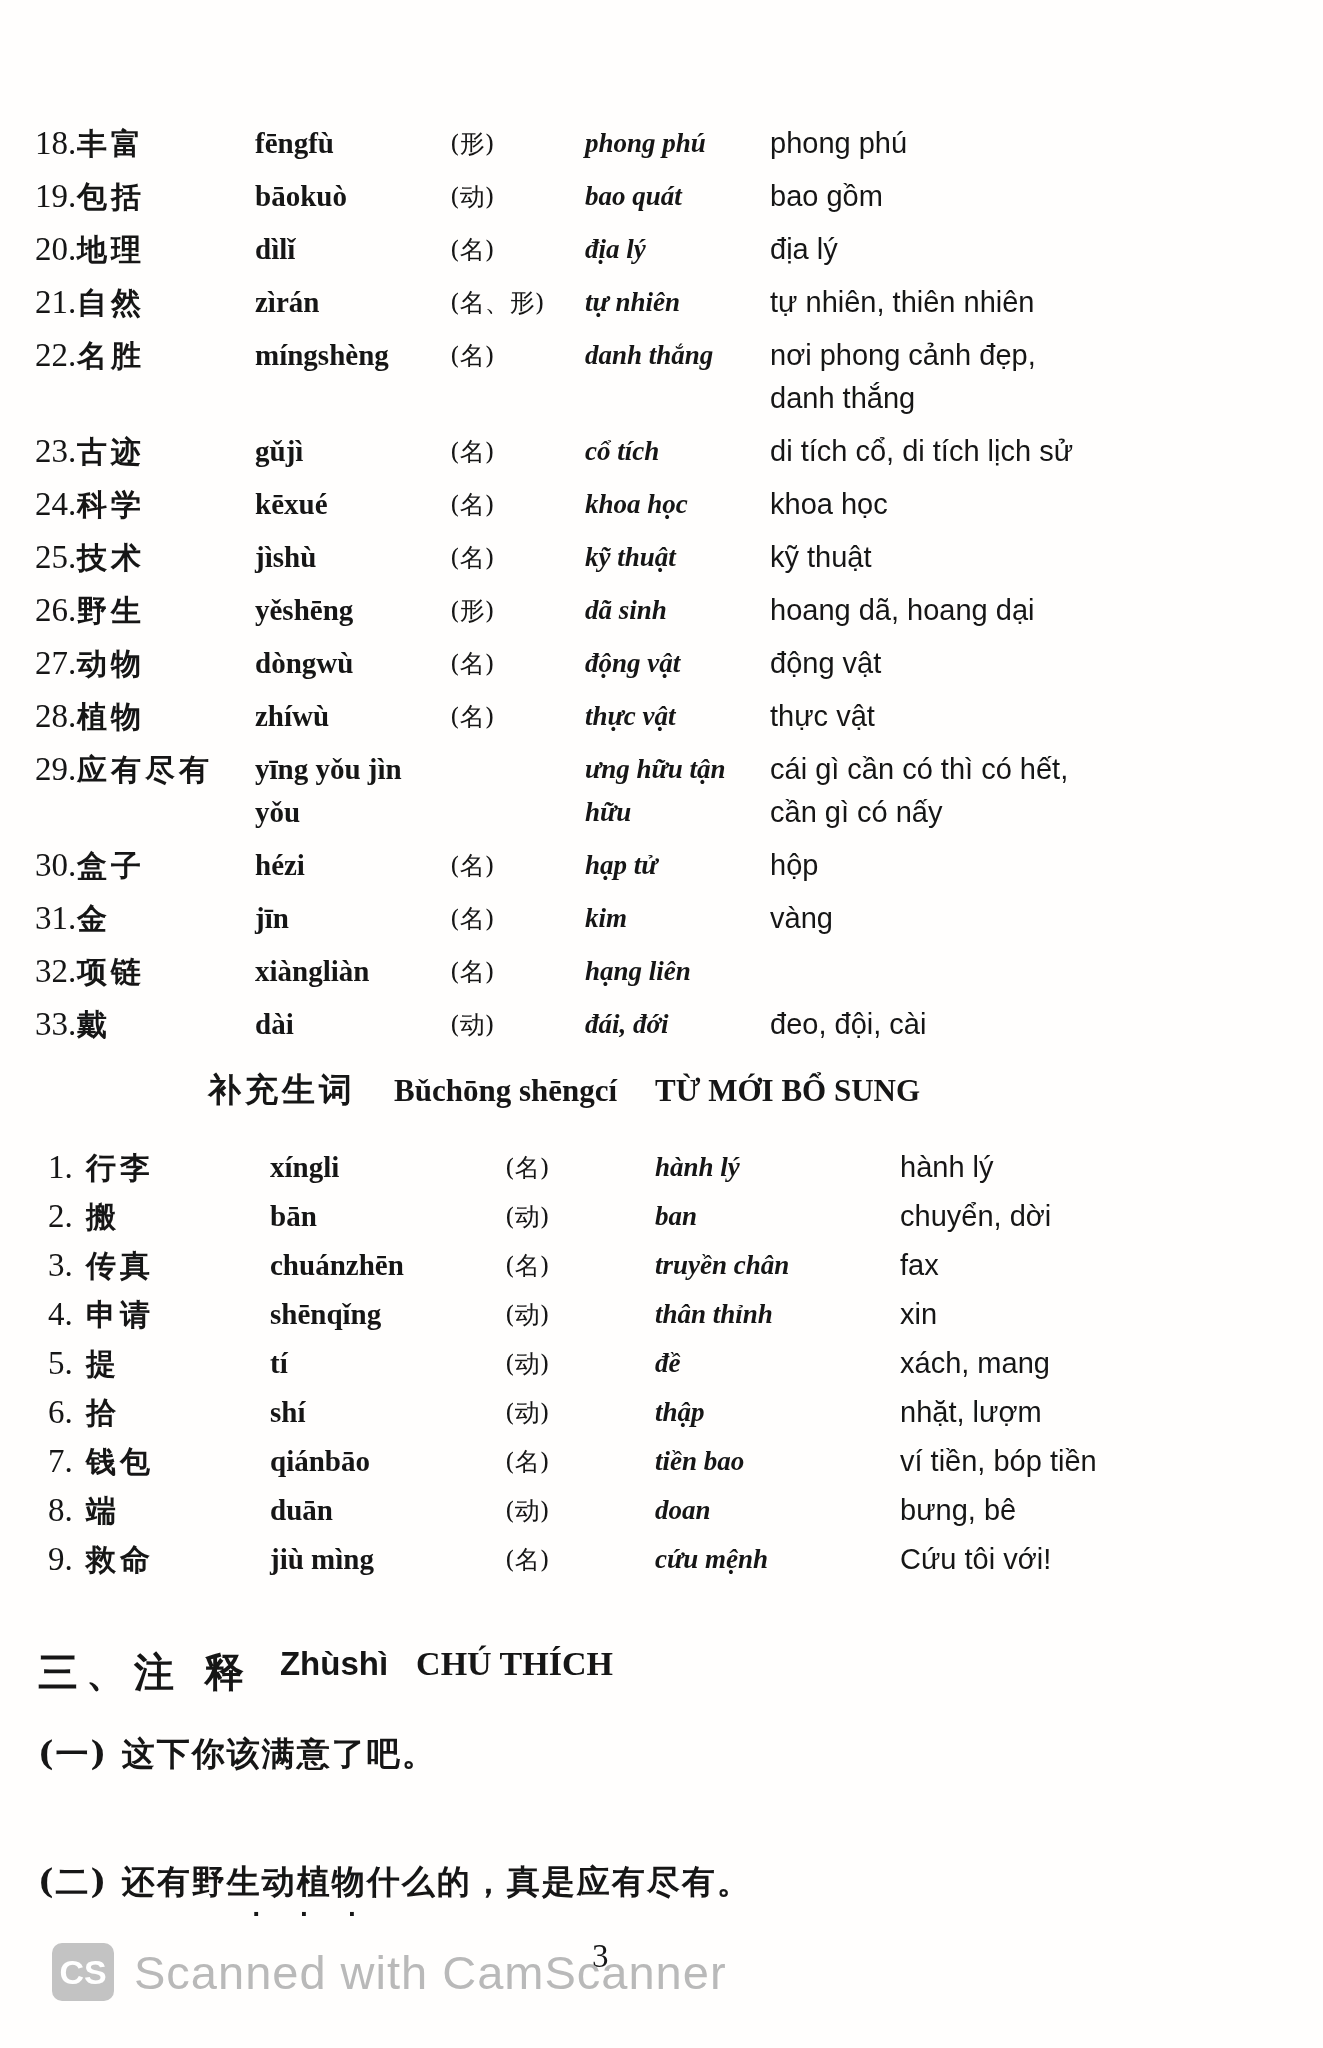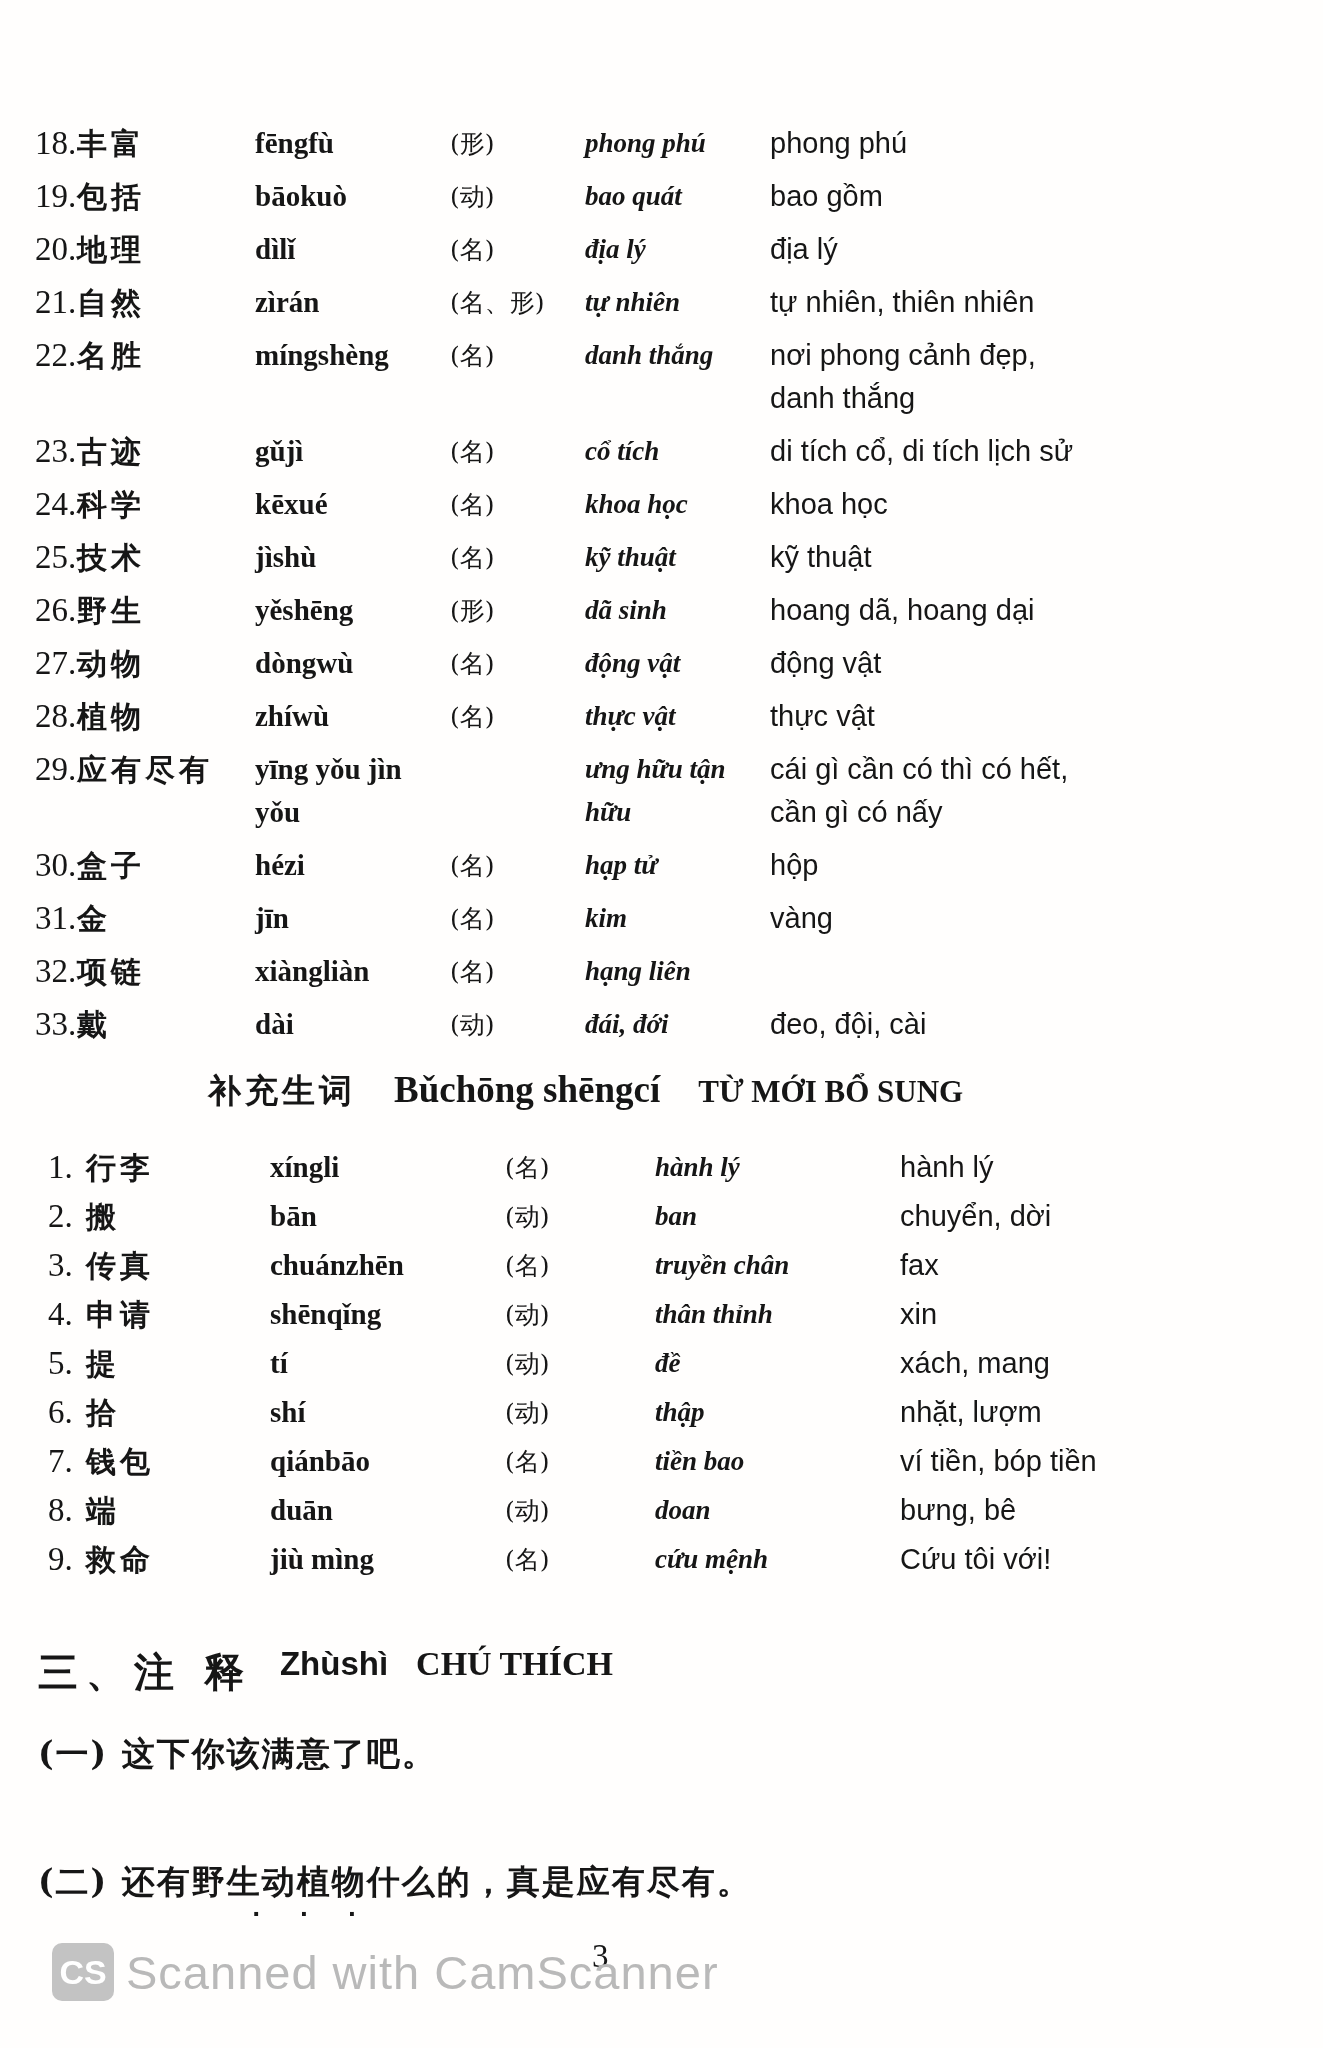--- a/index.html
+++ b/index.html
@@ -15,38 +15,38 @@
   .c-num{font-family:"Liberation Serif",serif;font-size:33px;}
   .c-hz{font-family:"DejaVu Serif","Liberation Serif",serif;font-size:30px;letter-spacing:4px;font-weight:600;}
   .c-py{font-family:"Liberation Serif",serif;font-weight:700;font-size:29px;white-space:pre-line;}
   .c-pos{font-family:"DejaVu Serif","Liberation Serif",serif;font-size:25px;}
   .c-hv{font-family:"Liberation Serif",serif;font-style:italic;font-weight:700;font-size:27px;white-space:pre-line;}
   .c-vn{font-family:"Liberation Sans",sans-serif;font-size:29px;white-space:pre-line;}
 
   
   #supp-header{position:absolute;top:1068px;left:208px;display:flex;align-items:baseline;gap:38px;}
   #supp-header .h-hz{font-family:"DejaVu Serif","Liberation Serif",serif;font-size:33px;font-weight:700;letter-spacing:4px;}
-  #supp-header .h-py{font-family:"Liberation Serif",serif;font-size:37px;font-weight:700;text-align:right;}
+  #supp-header .h-py{font-family:"Liberation Serif",serif;font-size:31px;font-weight:700;text-align:right;}
   #supp-header .h-vi{font-family:"Liberation Serif",serif;font-size:31px;font-weight:700;}
 
   #notes-header{position:absolute;top:1645px;left:38px;display:flex;align-items:flex-start;gap:28px;}
   #notes-header .h-hz{font-family:"DejaVu Serif","Liberation Serif",serif;font-size:40px;font-weight:700;letter-spacing:8px;}
   #notes-header .h-py{font-family:Liberation Sans, sans-serif;font-size:33px;font-weight:700;}
   #notes-header .h-vi{font-family:"Liberation Serif",serif;font-size:34px;font-weight:700;}
 
   
   .note-zh{position:absolute;font-family:"DejaVu Serif","Liberation Serif",serif;font-size:33px;font-weight:700;letter-spacing:2px;}
   #note1-zh{top:1732px;left:38px;}
   #note2-zh{top:1860px;left:38px;}
   #note1-vi{position:absolute;top:1798px;left:120px;font-family:"Liberation Serif",serif;font-size:29px;font-weight:600;}
   #note2-dots{position:absolute;top:1901px;left:252px;width:104px;display:flex;justify-content:space-between;font-size:22px;font-weight:700;font-family:"DejaVu Sans",sans-serif;}
 
   
   #page-num{position:absolute;top:1938px;left:592px;font-family:"Liberation Serif",serif;font-size:33px;}
-  #watermark{position:absolute;top:1943px;left:52px;display:flex;align-items:center;gap:12px;}
+  #watermark{position:absolute;top:1943px;left:52px;display:flex;align-items:center;gap:20px;}
   #wm-logo{width:62px;height:58px;background:#c3c3c3;border-radius:10px;display:flex;align-items:center;justify-content:center;
            color:#ffffff;font-family:"Liberation Sans",sans-serif;font-weight:700;font-size:34px;}
   #wm-text{color:#b9b9b9;font-family:"Liberation Sans",sans-serif;font-size:47px;letter-spacing:1px;}
 </style>
 </head>
 <body>
 
 <div class="page">
 
   <div class="vlist" id="main-list">

